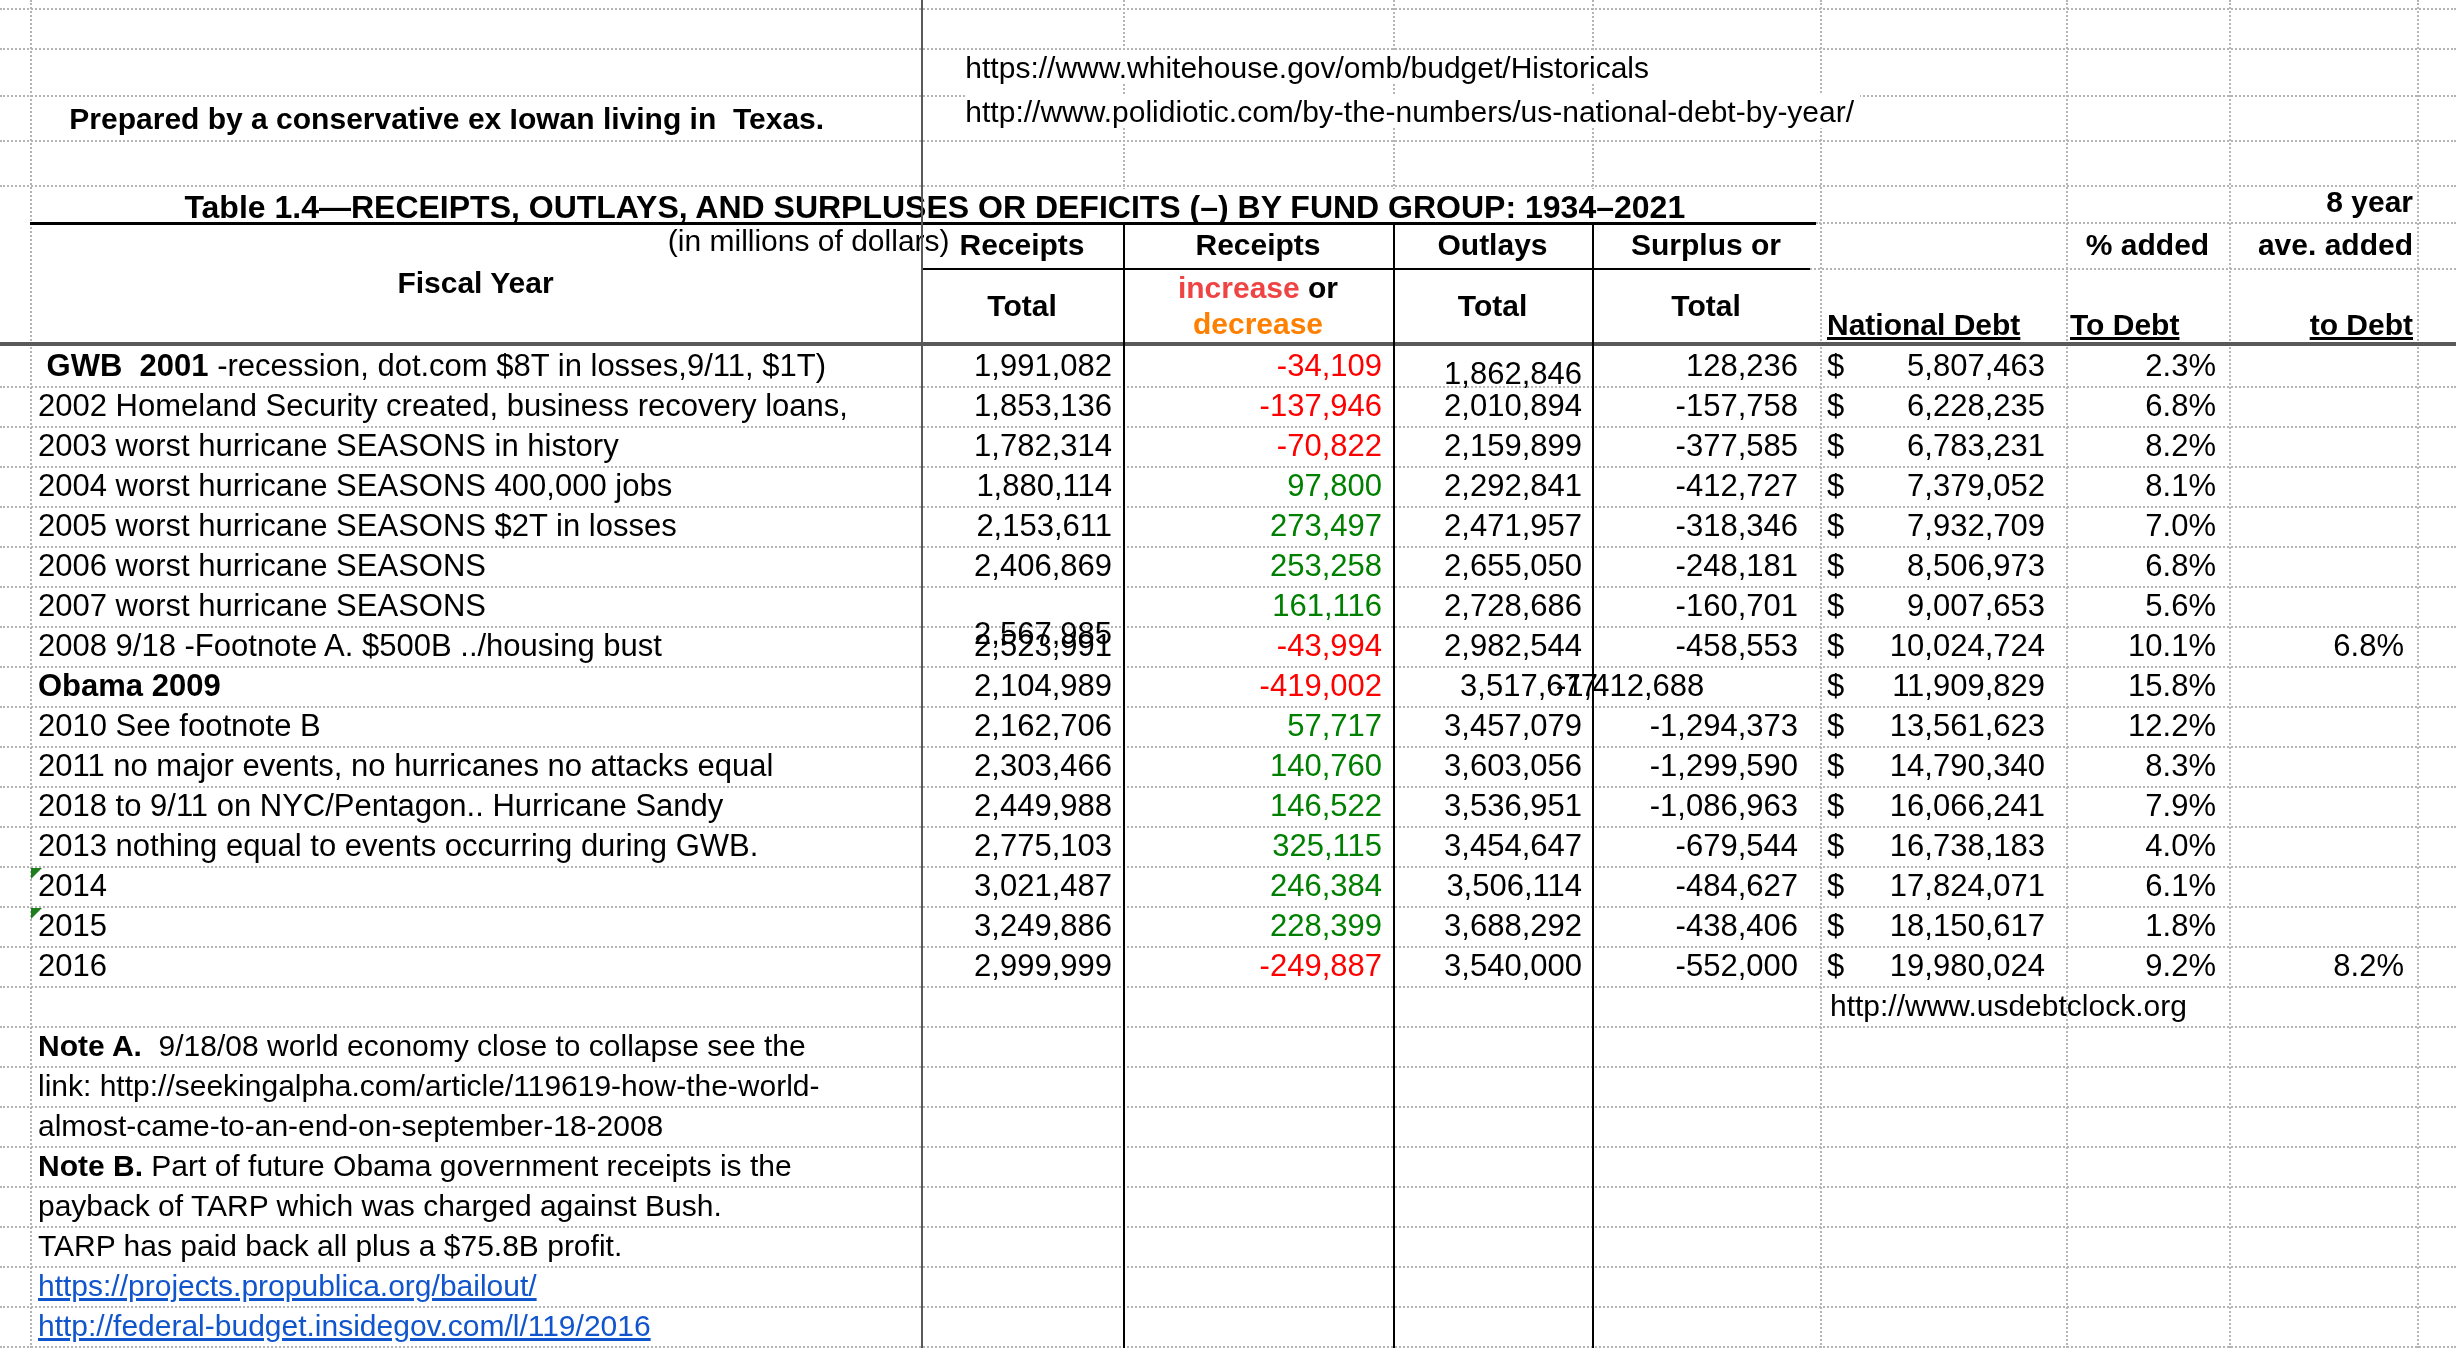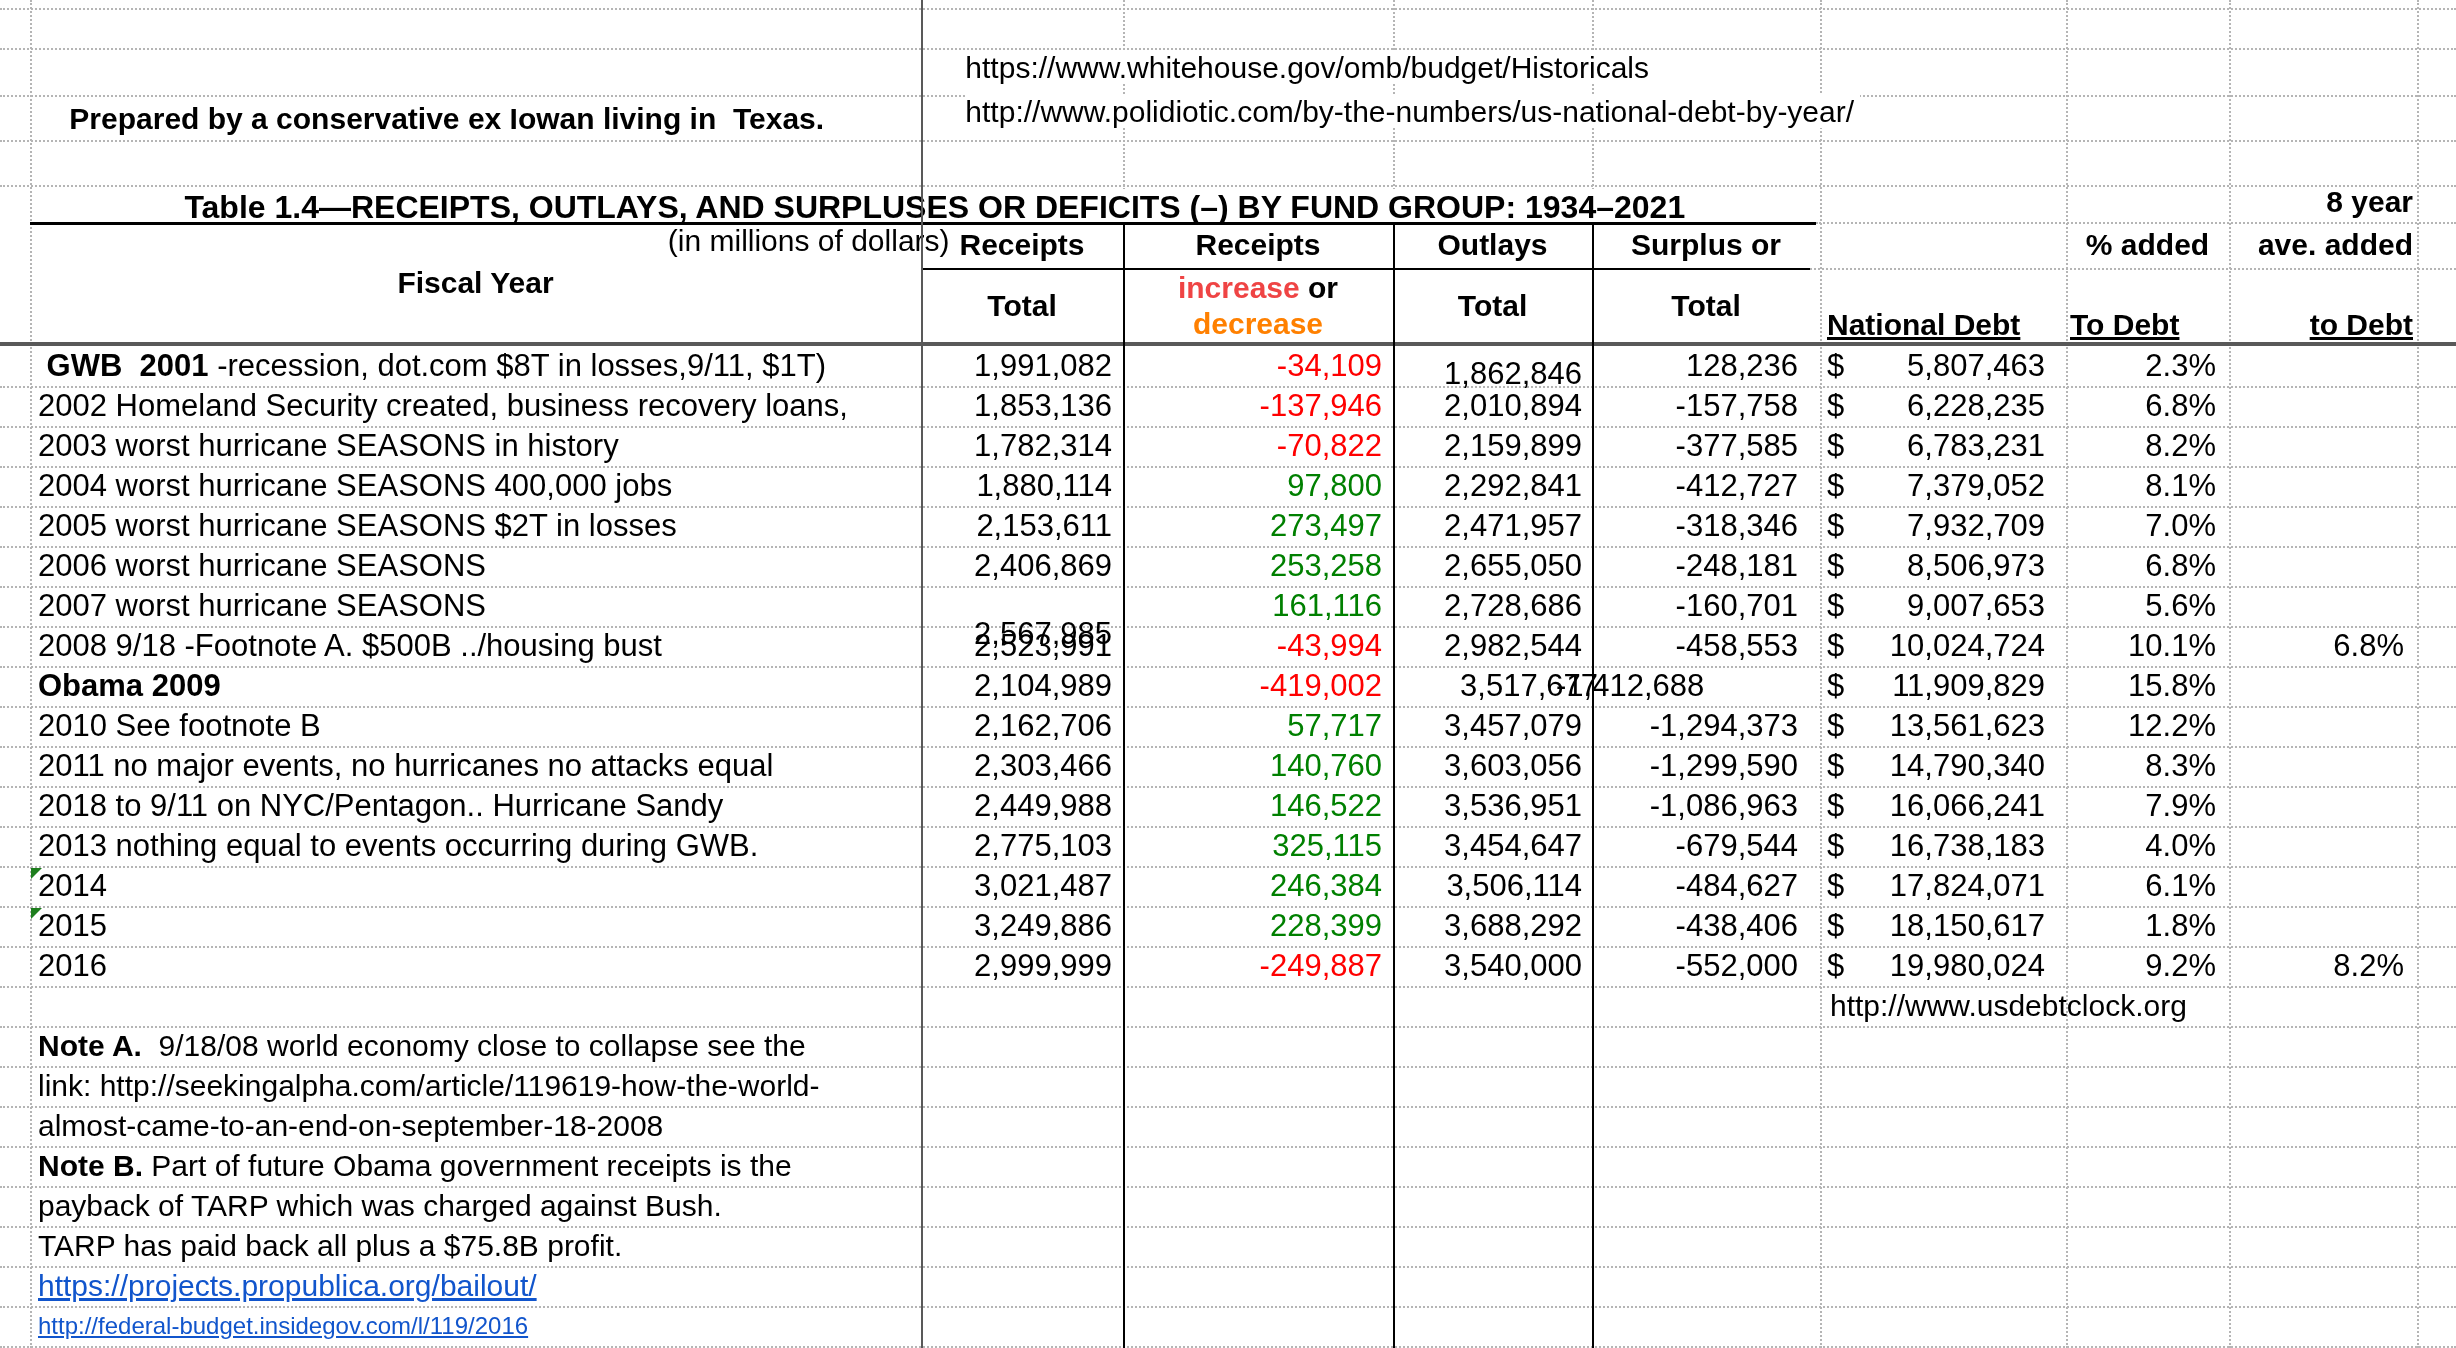--- a/index.html
+++ b/index.html
@@ -201,21 +201,21 @@
 
   <div class="cell" style="left:1830px;top:986px;width:600px;height:40px;line-height:40px;font-size:30px;">http://www.usdebtclock.org</div>
   <div id="notes-container">
       <div class="txt" style="left: 38px; top: 1026px; height: 40px; line-height: 40px; font-size: 30px;"><span class="masked"><span class="b">Note A.</span><span>  9/18/08 world economy close to collapse see the</span></span></div>
       <div class="txt" style="left: 38px; top: 1066px; height: 40px; line-height: 40px; font-size: 30px;"><span class="masked"><span class="b"></span><span>link: http://seekingalpha.com/article/119619-how-the-world-</span></span></div>
       <div class="txt" style="left: 38px; top: 1106px; height: 40px; line-height: 40px; font-size: 30px;"><span class="masked"><span class="b"></span><span>almost-came-to-an-end-on-september-18-2008</span></span></div>
       <div class="txt" style="left: 38px; top: 1146px; height: 40px; line-height: 40px; font-size: 30px;"><span class="masked"><span class="b">Note B.</span><span> Part of future Obama government receipts is the</span></span></div>
       <div class="txt" style="left: 38px; top: 1186px; height: 40px; line-height: 40px; font-size: 30px;"><span class="masked"><span class="b"></span><span>payback of TARP which was charged against Bush.</span></span></div>
       <div class="txt" style="left: 38px; top: 1226px; height: 40px; line-height: 40px; font-size: 30px;"><span class="masked"><span class="b"></span><span>TARP has paid back all plus a $75.8B profit.</span></span></div>
       <div class="txt" style="left: 38px; top: 1266px; height: 40px; line-height: 40px; font-size: 30px;"><span class="masked link">https://projects.propublica.org/bailout/</span></div>
-      <div class="txt" style="left: 38px; top: 1306px; height: 40px; line-height: 40px; font-size: 24px;"><span class="masked link">http://federal-budget.insidegov.com/l/119/2016</span></div>
+      <div class="txt" style="left: 38px; top: 1306px; height: 40px; line-height: 40px; font-size: 30px;"><span class="masked link">http://federal-budget.insidegov.com/l/119/2016</span></div>
     </div>
 
   <div id="lines-container">
       <div class="dot-h" style="left: 0px; top: 8px; width: 2456px;"></div>
       <div class="dot-h" style="left: 0px; top: 48px; width: 2456px;"></div>
       <div class="dot-h" style="left: 0px; top: 95px; width: 2456px;"></div>
       <div class="dot-h" style="left: 0px; top: 140px; width: 2456px;"></div>
       <div class="dot-h" style="left: 0px; top: 185px; width: 2456px;"></div>
       <div class="dot-h" style="left: 1816px; top: 222px; width: 640px;"></div>
       <div class="dot-h" style="left: 1810px; top: 268px; width: 646px;"></div>

